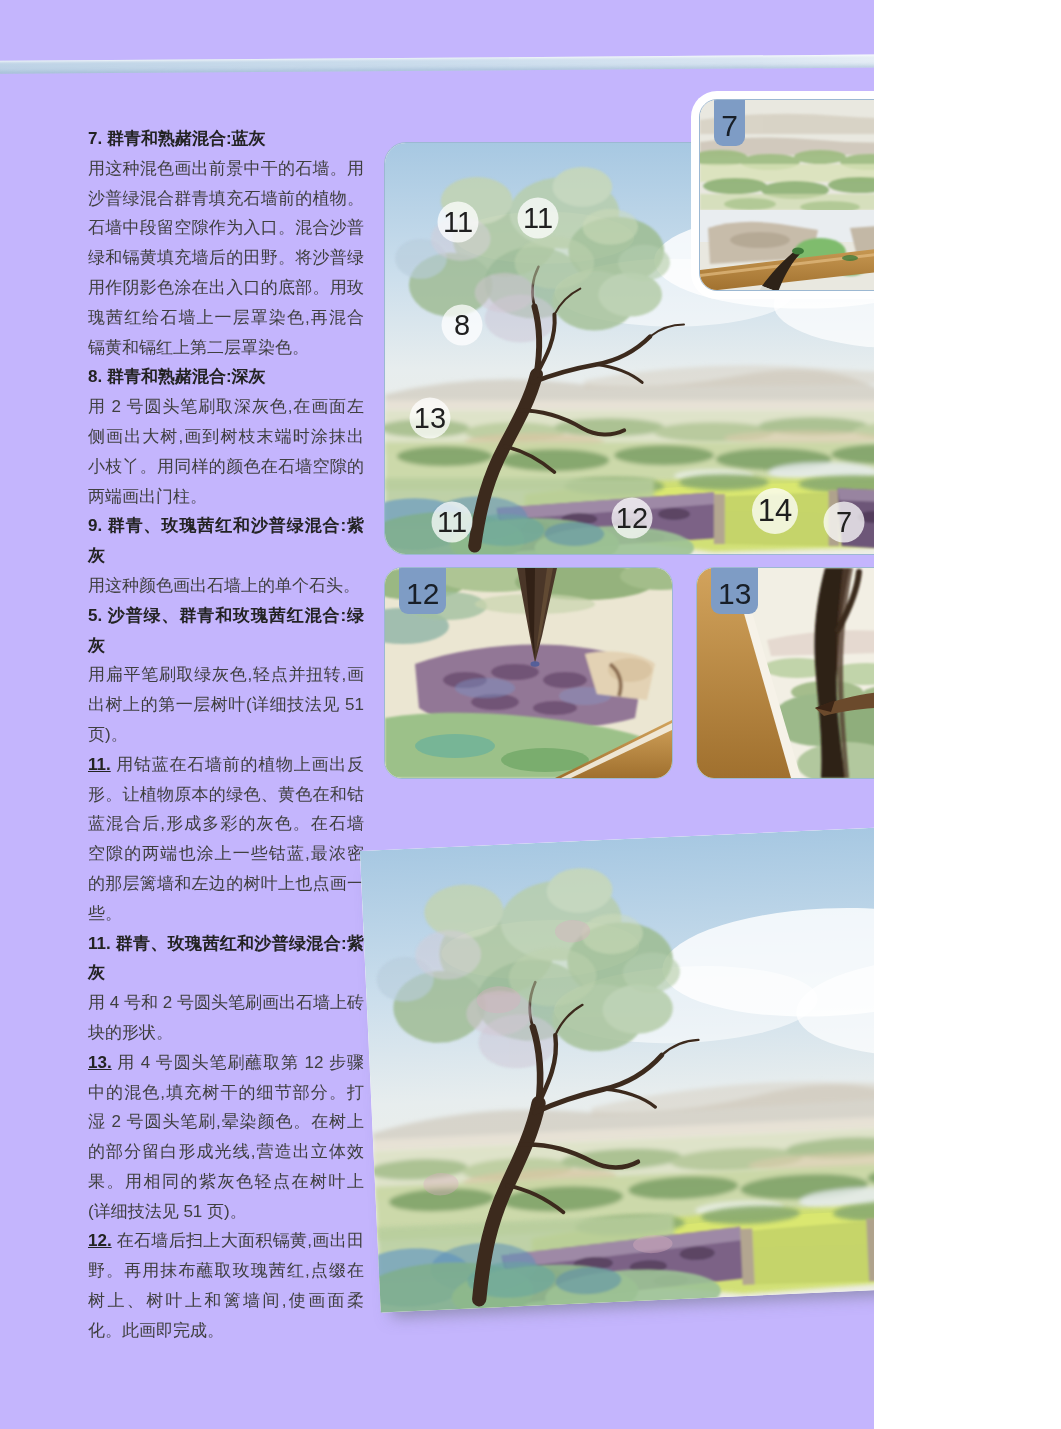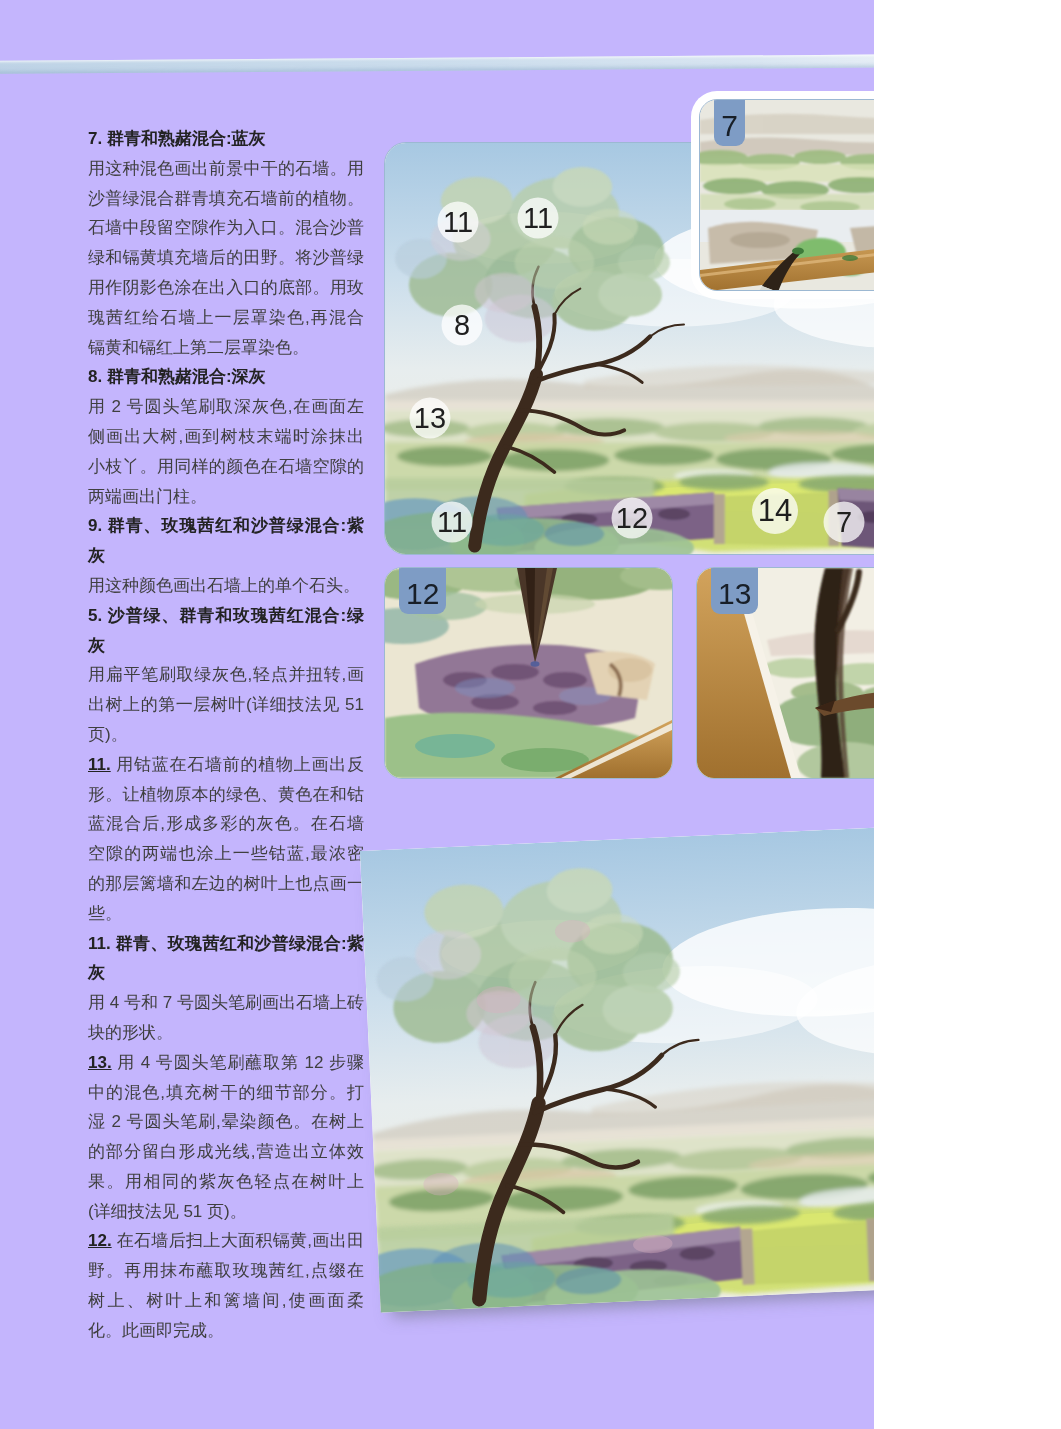--- a/index.html
+++ b/index.html
@@ -202,21 +202,21 @@
       <p class="sec-heading"><b>7.</b> <b>群青和熟赭混合:蓝灰</b></p>
       <p class="sec-body">用这种混色画出前景中干的石墙。用沙普绿混合群青填充石墙前的植物。石墙中段留空隙作为入口。混合沙普绿和镉黄填充墙后的田野。将沙普绿用作阴影色涂在出入口的底部。用玫瑰茜红给石墙上一层罩染色,再混合镉黄和镉红上第二层罩染色。</p>
       <p class="sec-heading"><b>8.</b> <b>群青和熟赭混合:深灰</b></p>
       <p class="sec-body">用 2 号圆头笔刷取深灰色,在画面左侧画出大树,画到树枝末端时涂抹出小枝丫。用同样的颜色在石墙空隙的两端画出门柱。</p>
       <p class="sec-heading"><b>9.</b> <b>群青、玫瑰茜红和沙普绿混合:紫灰</b></p>
       <p class="sec-body">用这种颜色画出石墙上的单个石头。</p>
       <p class="sec-heading"><b>5.</b> <b>沙普绿、群青和玫瑰茜红混合:绿灰</b></p>
       <p class="sec-body">用扁平笔刷取绿灰色,轻点并扭转,画出树上的第一层树叶(详细技法见 51 页)。</p>
       <p class="sec-body"><b>11.</b> <span>用钴蓝在石墙前的植物上画出反形。让植物原本的绿色、黄色在和钴蓝混合后,形成多彩的灰色。在石墙空隙的两端也涂上一些钴蓝,最浓密的那层篱墙和左边的树叶上也点画一些。</span></p>
       <p class="sec-heading"><b>11.</b> <b>群青、玫瑰茜红和沙普绿混合:紫灰</b></p>
-      <p class="sec-body">用 4 号和 7 号圆头笔刷画出石墙上砖块的形状。</p>
+      <p class="sec-body">用 4 号和 2 号圆头笔刷画出石墙上砖块的形状。</p>
       <p class="sec-body"><b>13.</b> <span>用 4 号圆头笔刷蘸取第 12 步骤中的混色,填充树干的细节部分。打湿 2 号圆头笔刷,晕染颜色。在树上的部分留白形成光线,营造出立体效果。用相同的紫灰色轻点在树叶上(详细技法见 51 页)。</span></p>
       <p class="sec-body"><b>12.</b> <span>在石墙后扫上大面积镉黄,画出田野。再用抹布蘸取玫瑰茜红,点缀在树上、树叶上和篱墙间,使画面柔化。此画即完成。</span></p>
     </div>
 
   <div class="fig fig-main">
     <svg viewBox="0 0 595 412" preserveAspectRatio="none">
       <use href="#scene"></use>
     </svg>
     <div>
         <div class="marker" style="left: 73px; top: 79px;">11</div>

